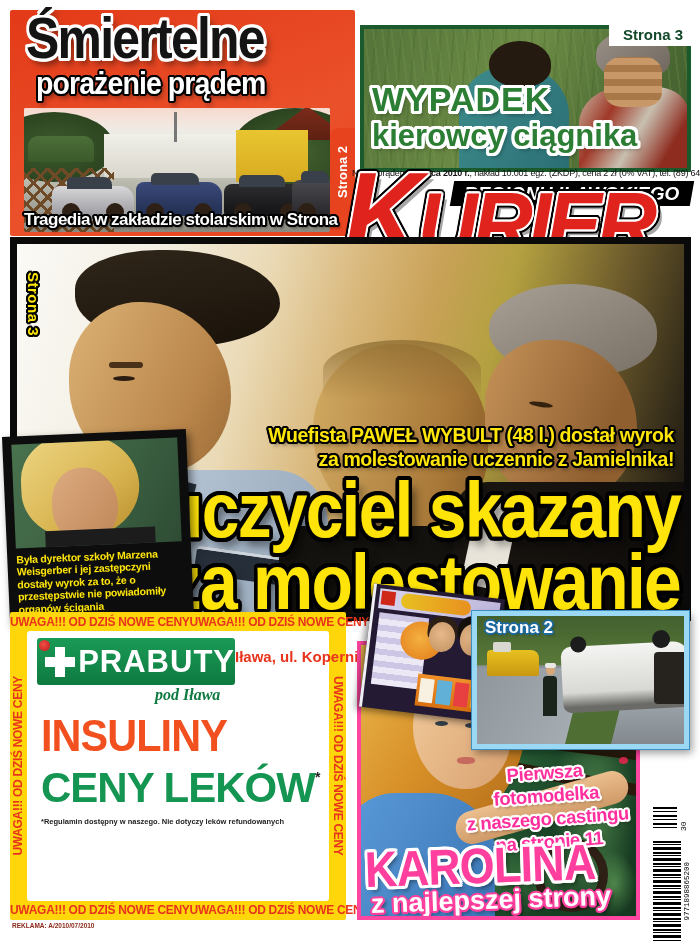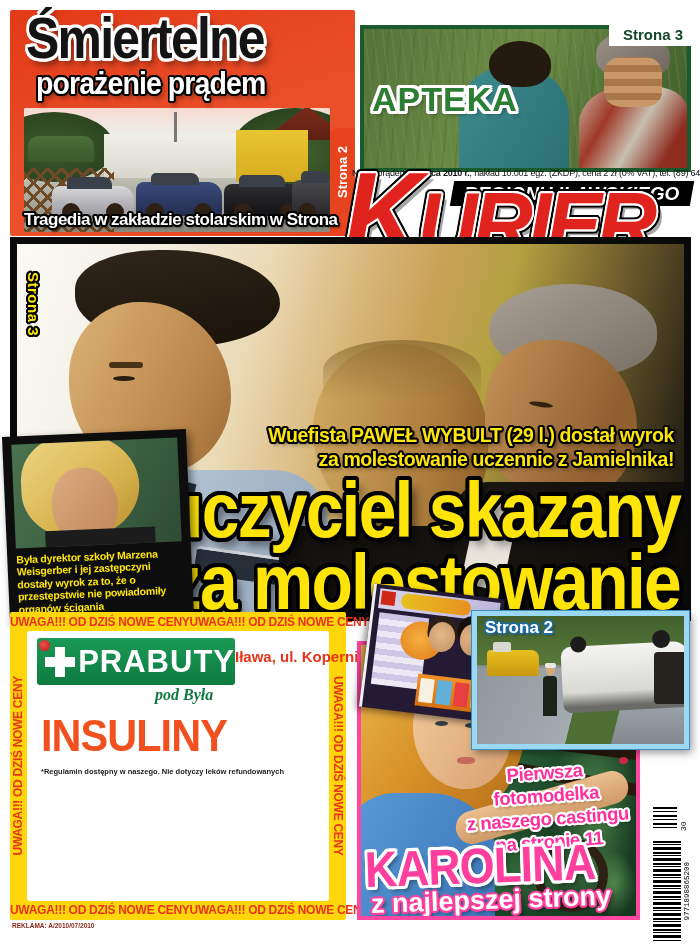--- a/index.html
+++ b/index.html
@@ -229,21 +229,22 @@
   <div class="abs tr-panel">
     <div class="abs tr-grass">
       <div class="tr-boy-shirt"></div>
       <div class="tr-boy-hair"></div>
       <div class="tr-man-shirt"></div>
       <div class="tr-man-hair"></div>
       <div class="tr-man-face"></div>
     </div>
     <div class="abs tr-tab">Strona 3</div>
     <div class="abs tr-headline">
-      <span class="tr-h1">APTEKA</span>
+      <span class="tr-h1">WYPADEK</span>
+      <span class="tr-h2">kierowcy ciągnika</span>
     </div>
   </div>
 
   <div class="abs issue-line"><span>Nr 30, prądem </span><b>28 lipca 2010 r.</b><span>, nakład 10.001 egz. (ZKDP), cena 2 zł (0% VAT), tel. (89) 648-91-80</span></div>
 
   <div class="abs region-bar">
       <span>REGIONU IŁAWSKIEGO</span>
     </div>
   <div class="abs kurier">
     <span class="k1">K</span>
@@ -280,21 +281,21 @@
       <div class="m2-body"></div>
       <div class="m3-hair"></div>
       <div class="m3-face"></div>
       <div class="m3-eye"></div>
       <div class="m3-body"></div>
       <div class="m3-shirt"></div>
       <div class="abs mp-tab">
           <span class="vert-dn">Strona 3</span>
         </div>
       <div class="abs kicker">
-        <span>Wuefista PAWEŁ WYBULT (29 l.) dostał wyrok</span>
+        <span>Wuefista PAWEŁ WYBULT (48 l.) dostał wyrok</span>
         <span>za molestowanie uczennic z Jamielnika!</span>
       </div>
       <div class="abs main-h main-h1">Nauczyciel skazany</div>
       <div class="abs main-h main-h2">za molestowanie</div>
     </div>
     <div class="abs inset-woman">
       <div class="iw-photo">
         <div class="iw-hair"></div>
         <div class="iw-face"></div>
         <div class="iw-top"></div>
@@ -320,22 +321,23 @@
       </div>
     <div class="ad-inner">
       <div class="ad-logo-row">
         <div class="apteka-logo">
           <span class="rose"></span>
           <span class="cross"></span>
           <span class="apteka-word">PRABUTY</span>
         </div>
         <div class="ad-address">Iława, ul. Kopernika 6</div>
       </div>
-      <div class="pod-roza">pod Była</div>
+      <div class="pod-roza">pod Iława</div>
       <div class="ad-l1">INSULINY</div>
+      <div class="ad-l4"><span class="big-green">CENY LEKÓW</span><span class="ast-blk">*</span></div>
       <div class="ad-foot">*Regulamin dostępny w naszego. Nie dotyczy leków refundowanych</div>
     </div>
   </div>
   <div class="abs ad-code">REKLAMA: A/2010/07/2010</div>
 
   <div class="abs pink-panel">
     <div class="abs leaves"></div>
     <div class="chair-bar"></div>
     <div class="chair-bar2"></div>
     <div class="wheel"></div>

